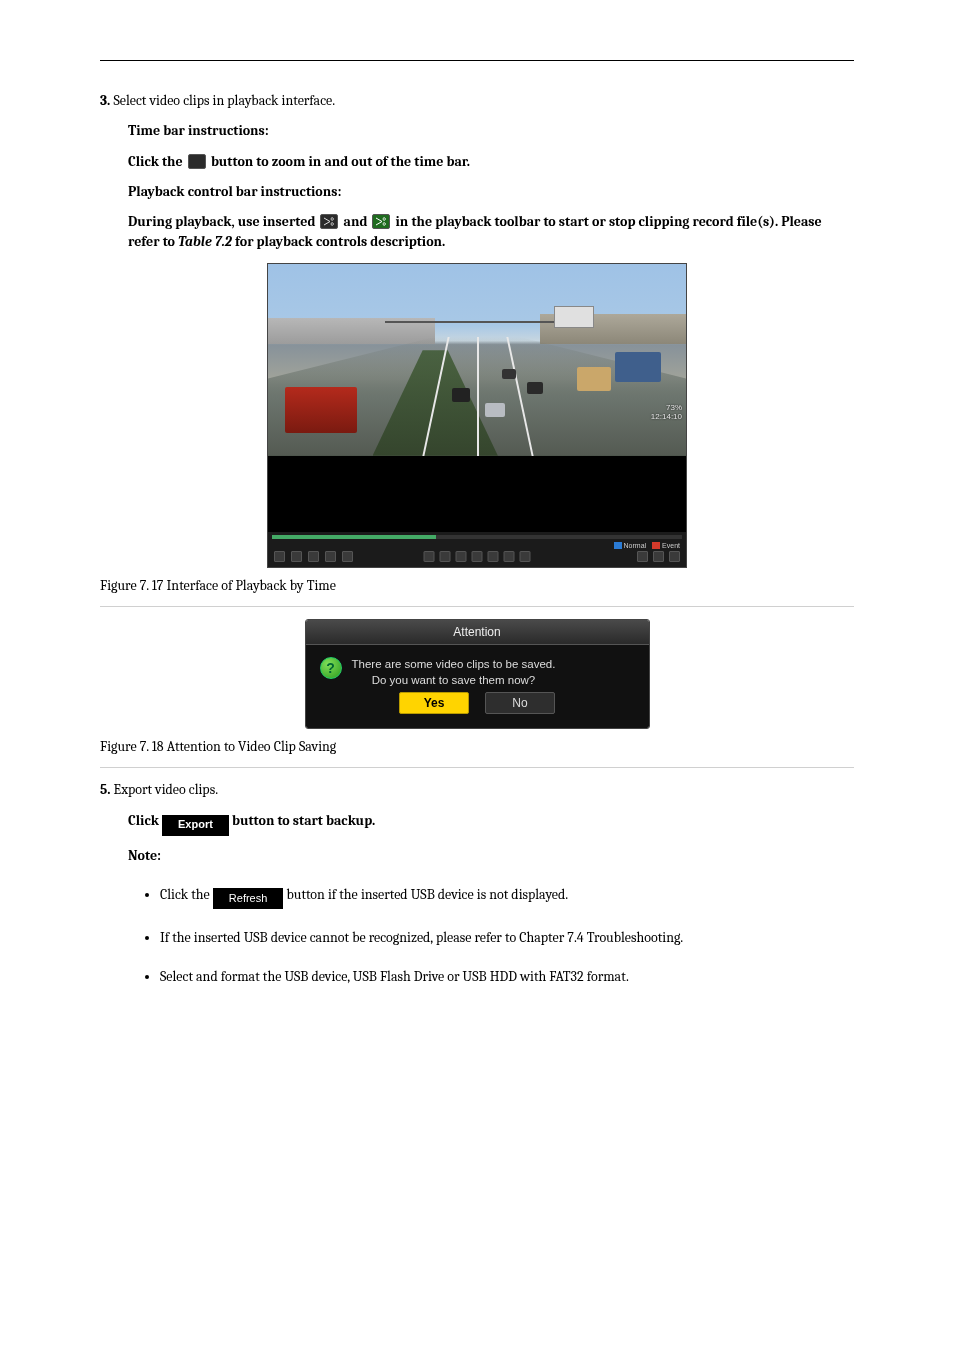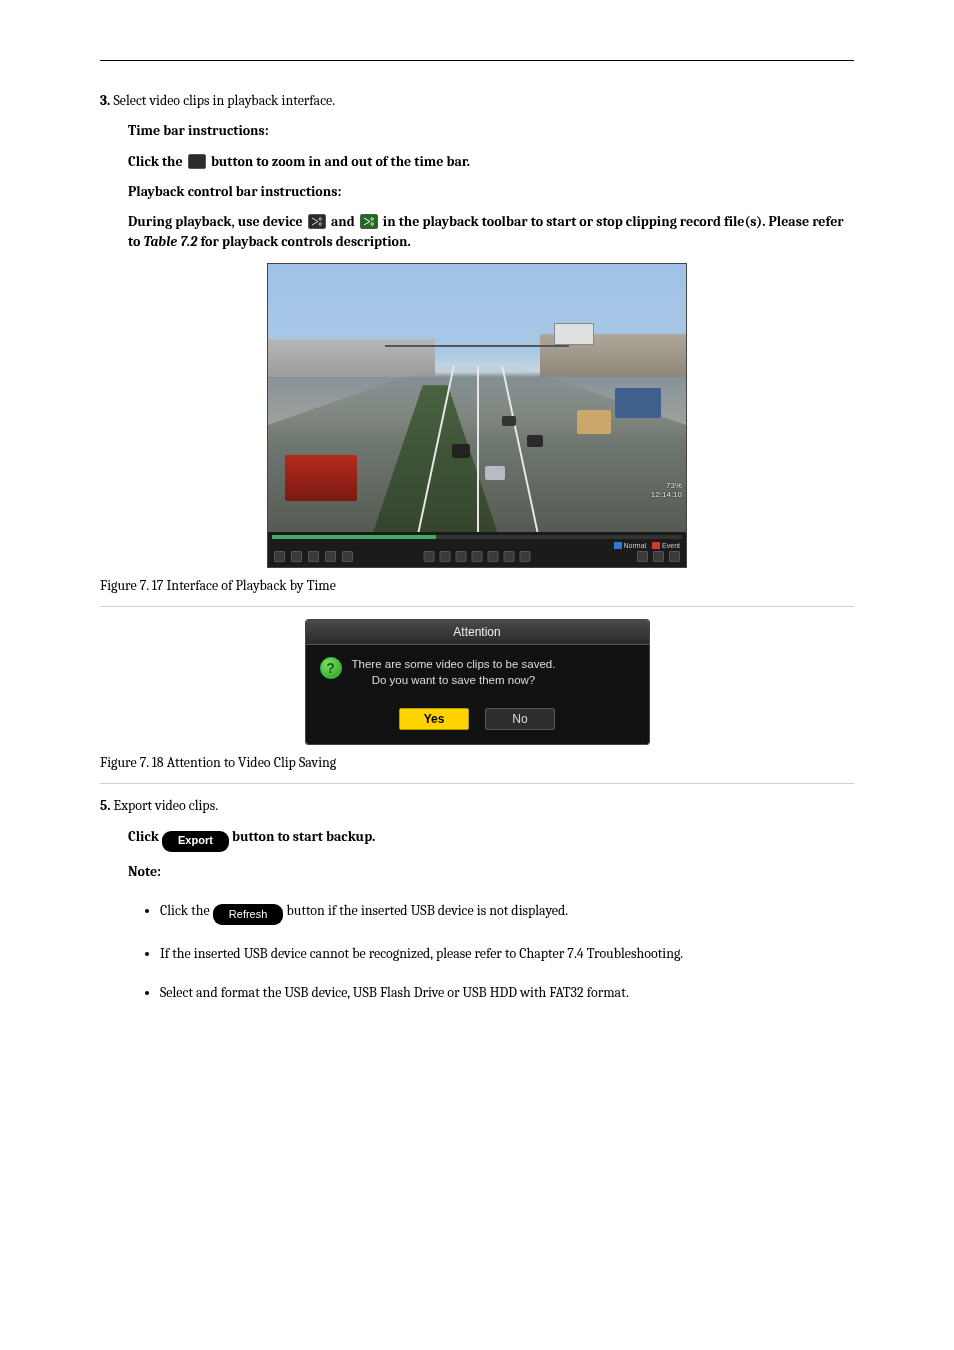--- a/index.html
+++ b/index.html
@@ -57,37 +57,37 @@
     vertical-align: -2px;
   }
   
   .btn-dark {
     display: inline-block;
     background: #000;
     color: #fff;
     font-family: Arial, sans-serif;
     font-size: 11px;
     padding: 2px 16px 3px 16px;
-    border-radius: 9px;
+    border-radius: 0;
     vertical-align: -3px;
   }
   ul.bullets { list-style: disc; margin-left: 60px; }
   ul.bullets li { margin: 18px 0; line-height: 1.5; }
 
   
   .playback-box {
     width: 420px; height: 305px;
     margin: 0 auto;
     border: 1px solid #444;
     background: #000;
     position: relative;
     overflow: hidden;
   }
   .playback-video {
-    width: 100%; height: 270px;
+    width: 100%; height: 192px;
     position: relative;
     background: linear-gradient(to bottom,
       #9fc2e6 0%, #a8c8e6 32%, #c7d6e0 40%,
       #87929a 42%, #a0a39a 60%, #3c4a3c 100%);
   }
   .road {
     position: absolute; left: 0; right: 0; bottom: 0; height: 62%;
     background:
       linear-gradient(to bottom, rgba(90,100,96,0) 0%, #6c756e 50%, #545a52 100%);
     clip-path: polygon(0 100%, 100% 100%, 100% 35%, 60% 0%, 40% 0%, 0 35%);
@@ -177,21 +177,21 @@
   .attn-row { display:flex; gap:10px; align-items:flex-start; }
   .attn-q {
     width: 22px; height:22px; border-radius:50%;
     background: radial-gradient(circle at 35% 30%, #7fe05a, #2f9a1d);
     color:#063; font-weight:bold; font-size:14px;
     display:flex; align-items:center; justify-content:center;
     border:1px solid #2c6;
     flex:0 0 22px;
   }
   .attn-msg { font-size:11.5px; line-height:1.35; }
-  .attn-btns { text-align:center; margin-top:20px; }
+  .attn-btns { text-align:center; margin-top:4px; }
   .attn-btn {
     display:inline-block; width:70px; padding:3px 0;
     font-size:12px; border-radius:2px; margin:0 6px;
     border:1px solid #555;
   }
   .attn-yes { background:#ffd400; color:#000; font-weight:bold; border-color:#b89a00;}
   .attn-no  { background:#2e2e2e; color:#ddd; }
 
 </style>
 </head>
@@ -207,21 +207,21 @@
 
   <p class="indent"><strong>Time bar instructions:</strong></p>
   <p class="indent">
     <span>Click the</span>
     <span class="icon-scissors-dark"></span>
     <span>button to zoom in and out of the time bar.</span>
   </p>
 
   <p class="indent"><strong>Playback control bar instructions:</strong></p>
   <p class="indent">
-    <span>During playback, use device</span>
+    <span>During playback, use inserted</span>
     <span class="icon-scissors-dark">
       <svg viewBox="0 0 14 11">
           <path d="M2 2 L8 5.5 L2 9 M9 3 A1.2 1.2 0 1 0 9 2.99 M9 8 A1.2 1.2 0 1 0 9 7.99" stroke="#ddd" stroke-width="1" fill="none"></path>
         </svg>
     </span>
     <span>and</span>
     <span class="icon-scissors-green">
       <svg viewBox="0 0 14 11">
           <path d="M2 2 L8 5.5 L2 9 M9 3 A1.2 1.2 0 1 0 9 2.99 M9 8 A1.2 1.2 0 1 0 9 7.99" stroke="#fff" stroke-width="1" fill="none"></path>
         </svg>

